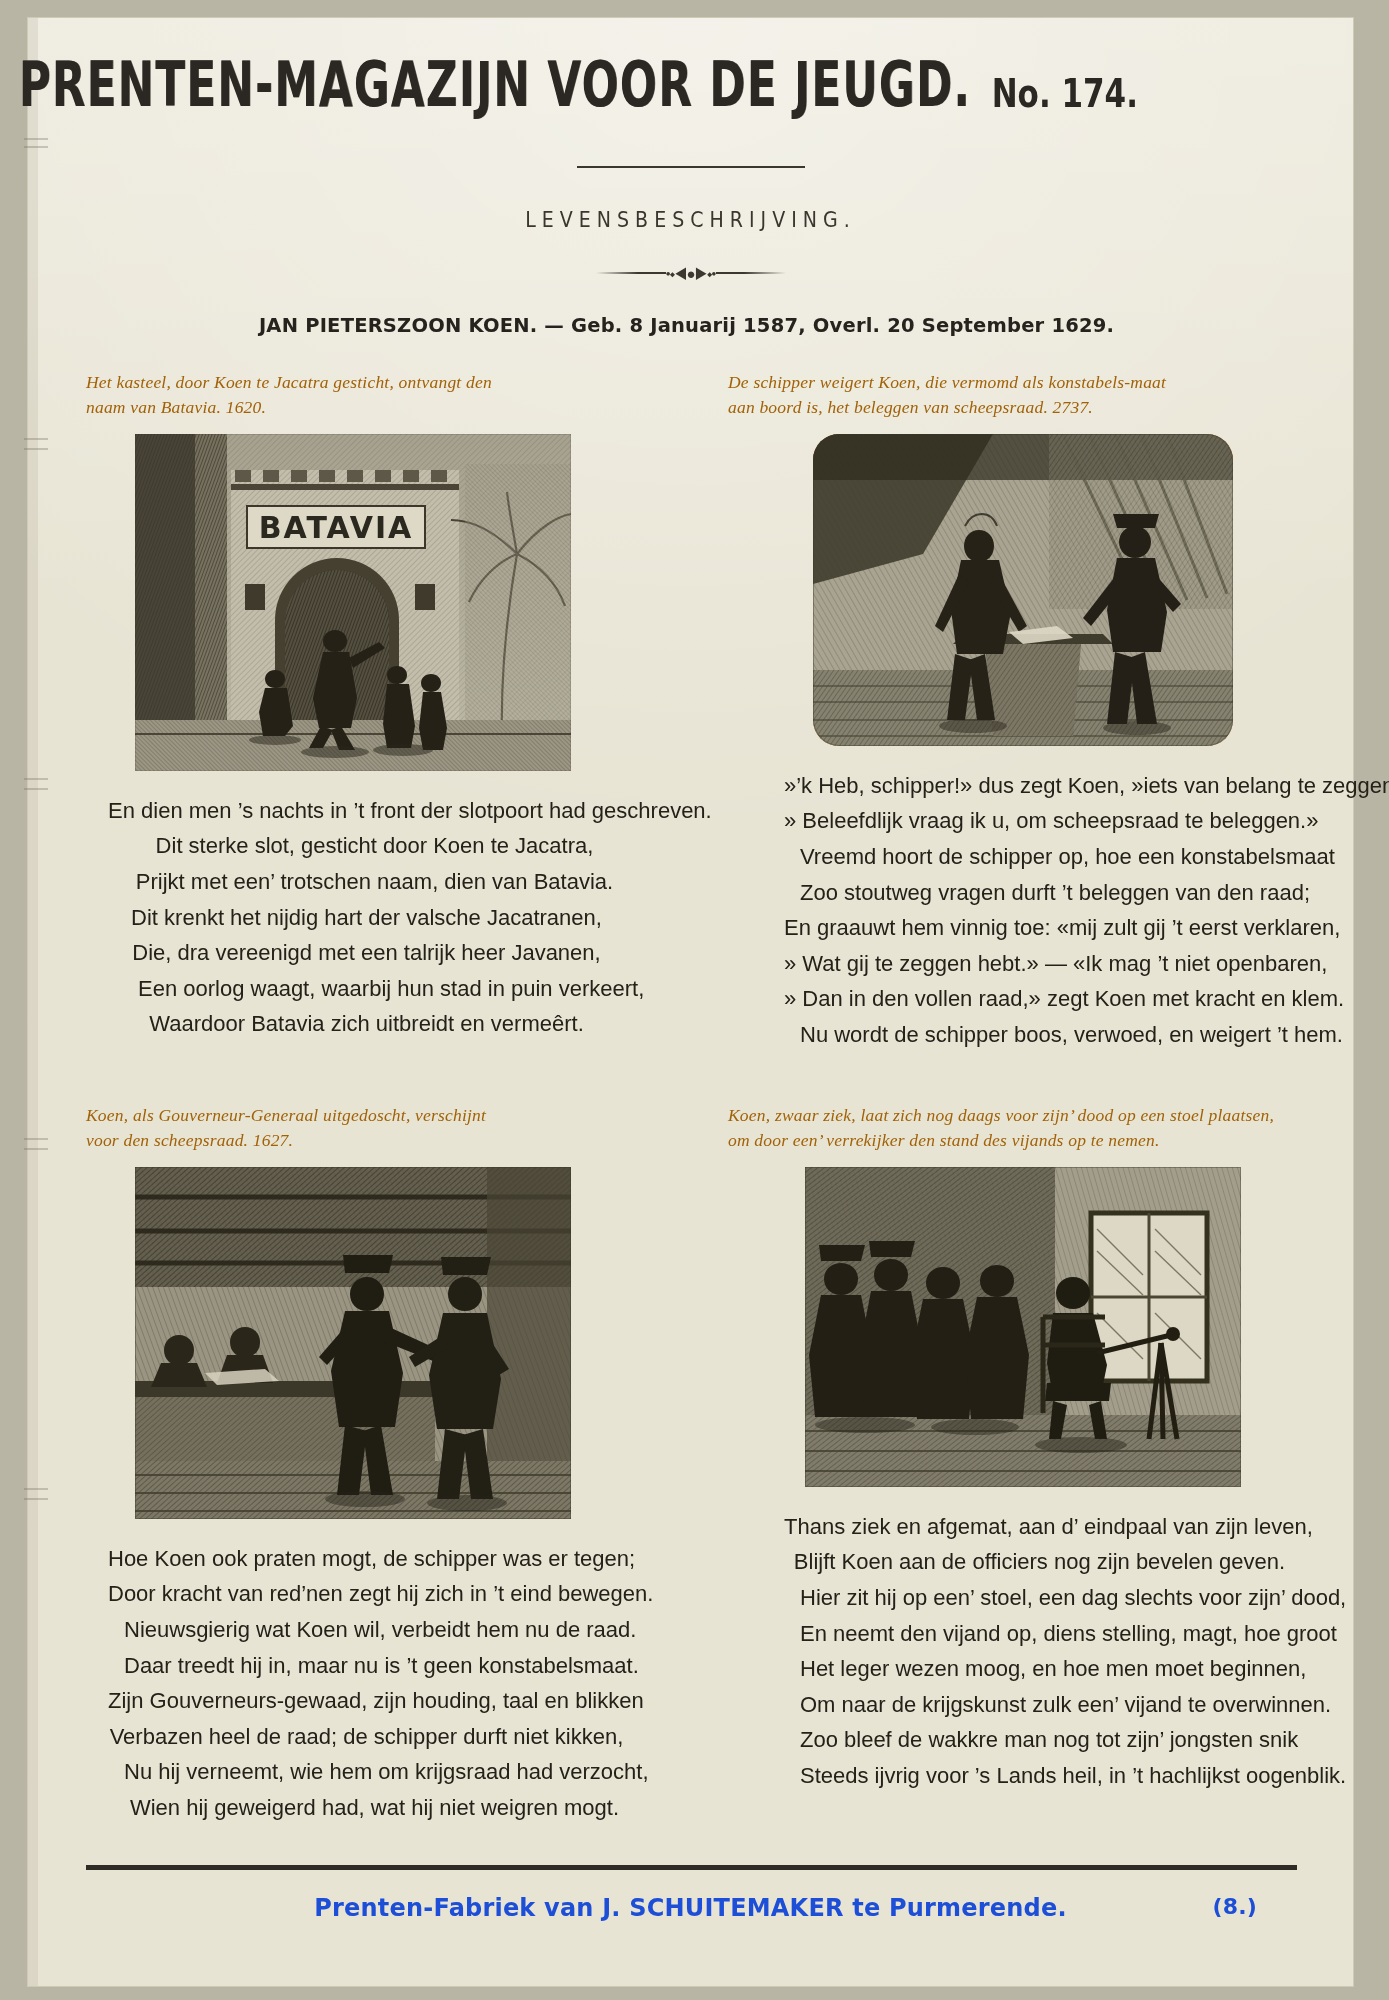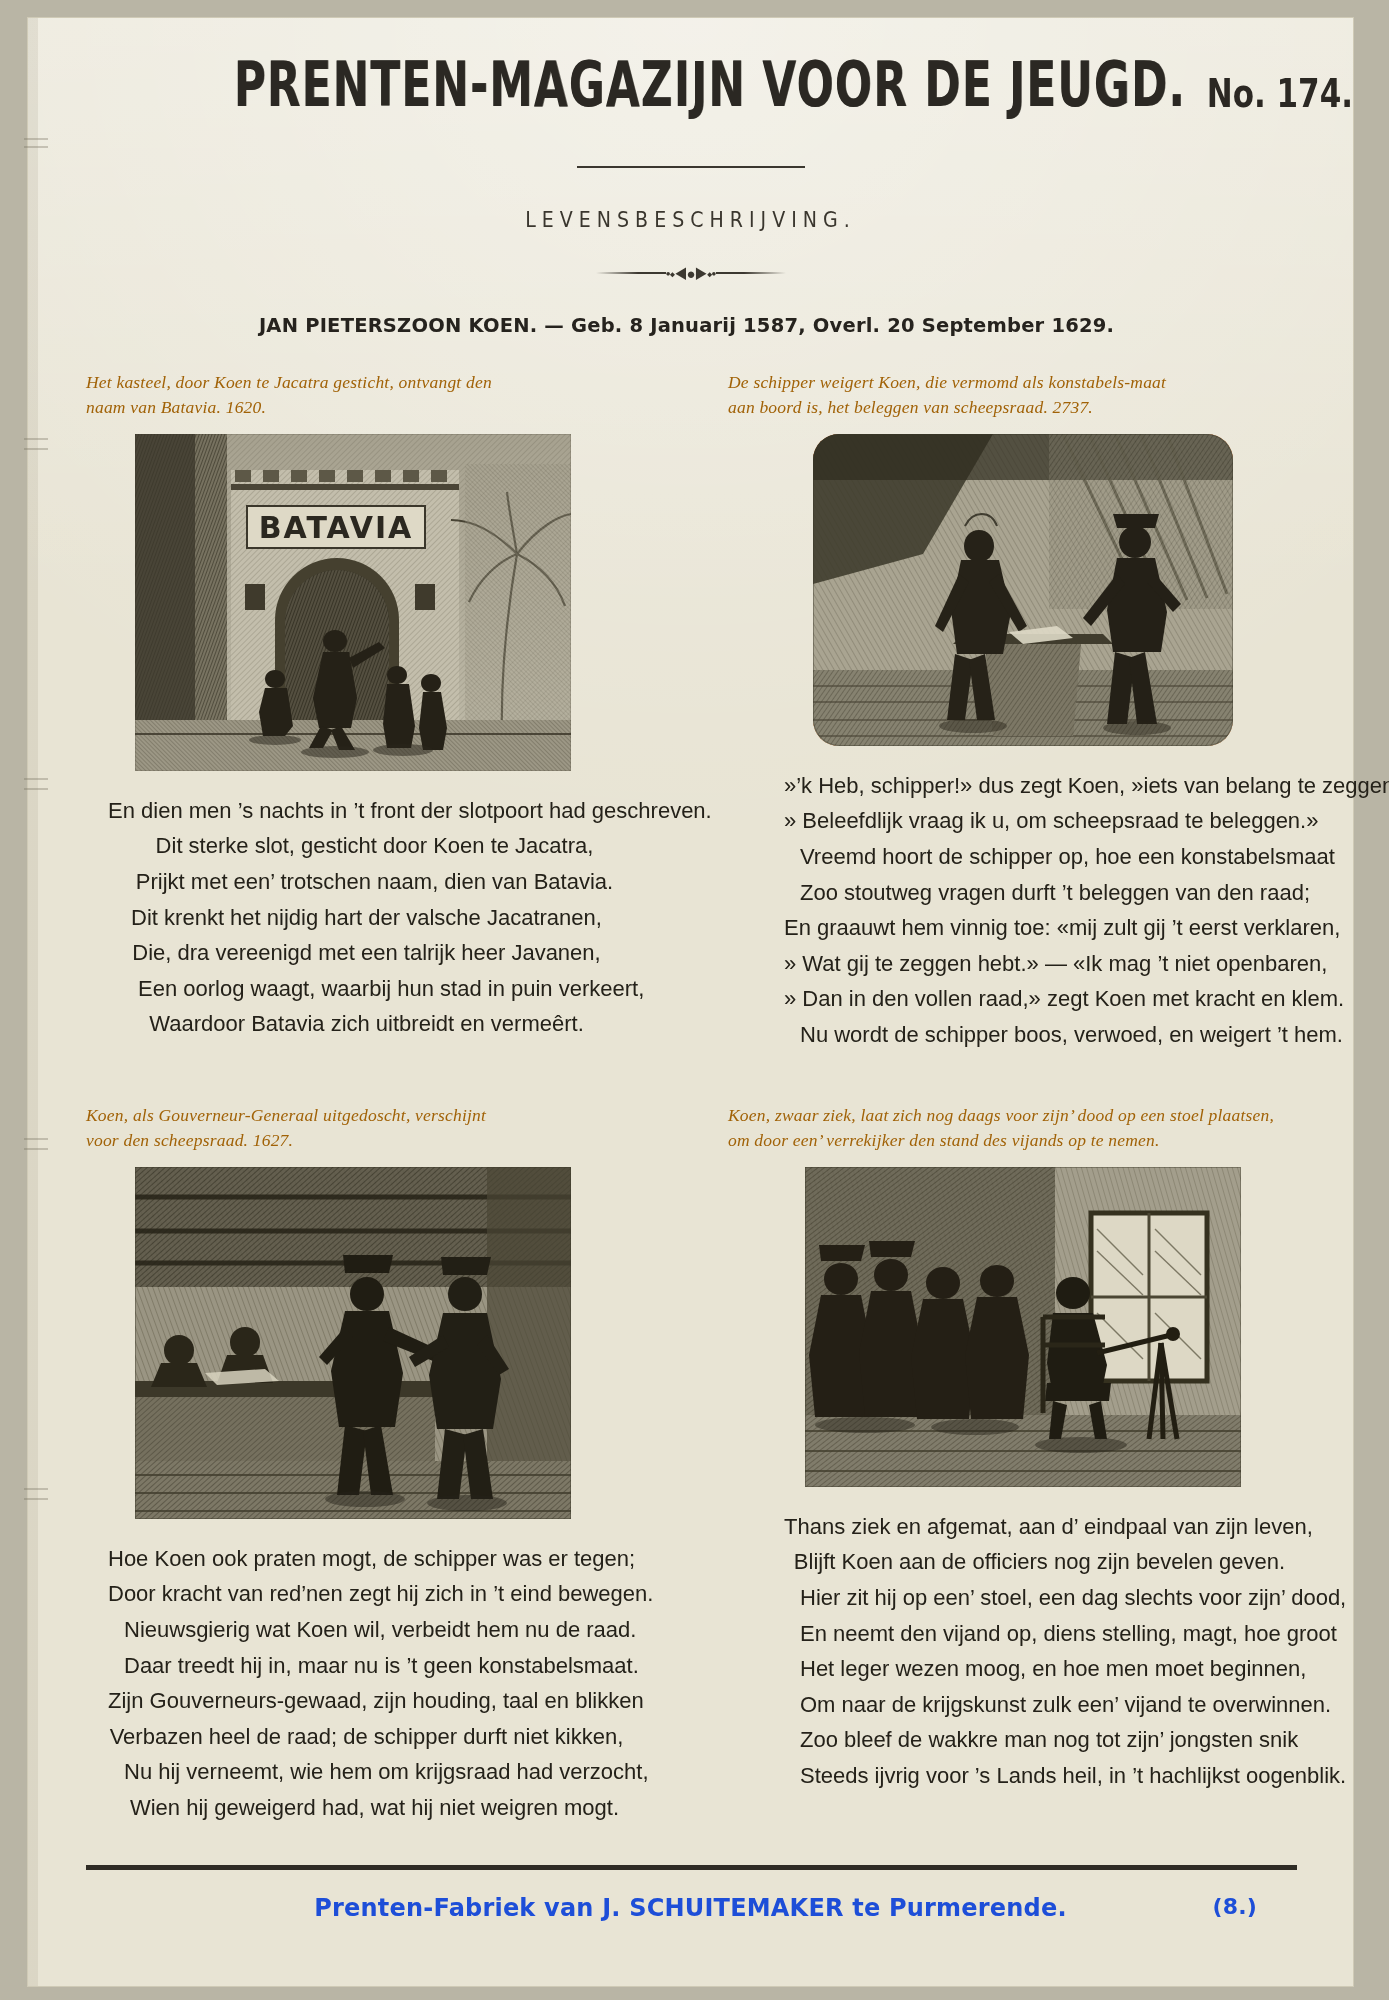--- a/index.html
+++ b/index.html
@@ -44,21 +44,21 @@
   .content {
     position: absolute;
     left: 0; top: 0; right: 0; bottom: 0;
     color: #1f1c17;
   }
 
   
   .masthead {
     position: absolute;
     left: 0; right: 0; top: 52px;
-    text-align: right;
+    text-align: left;
   }
   .masthead-row {
     display: inline-block;
     white-space: nowrap;
   }
   .mast-title {
     font-family: "DejaVu Sans", sans-serif;
     font-weight: bold;
     font-size: 43px;
     letter-spacing: 1.0px;

